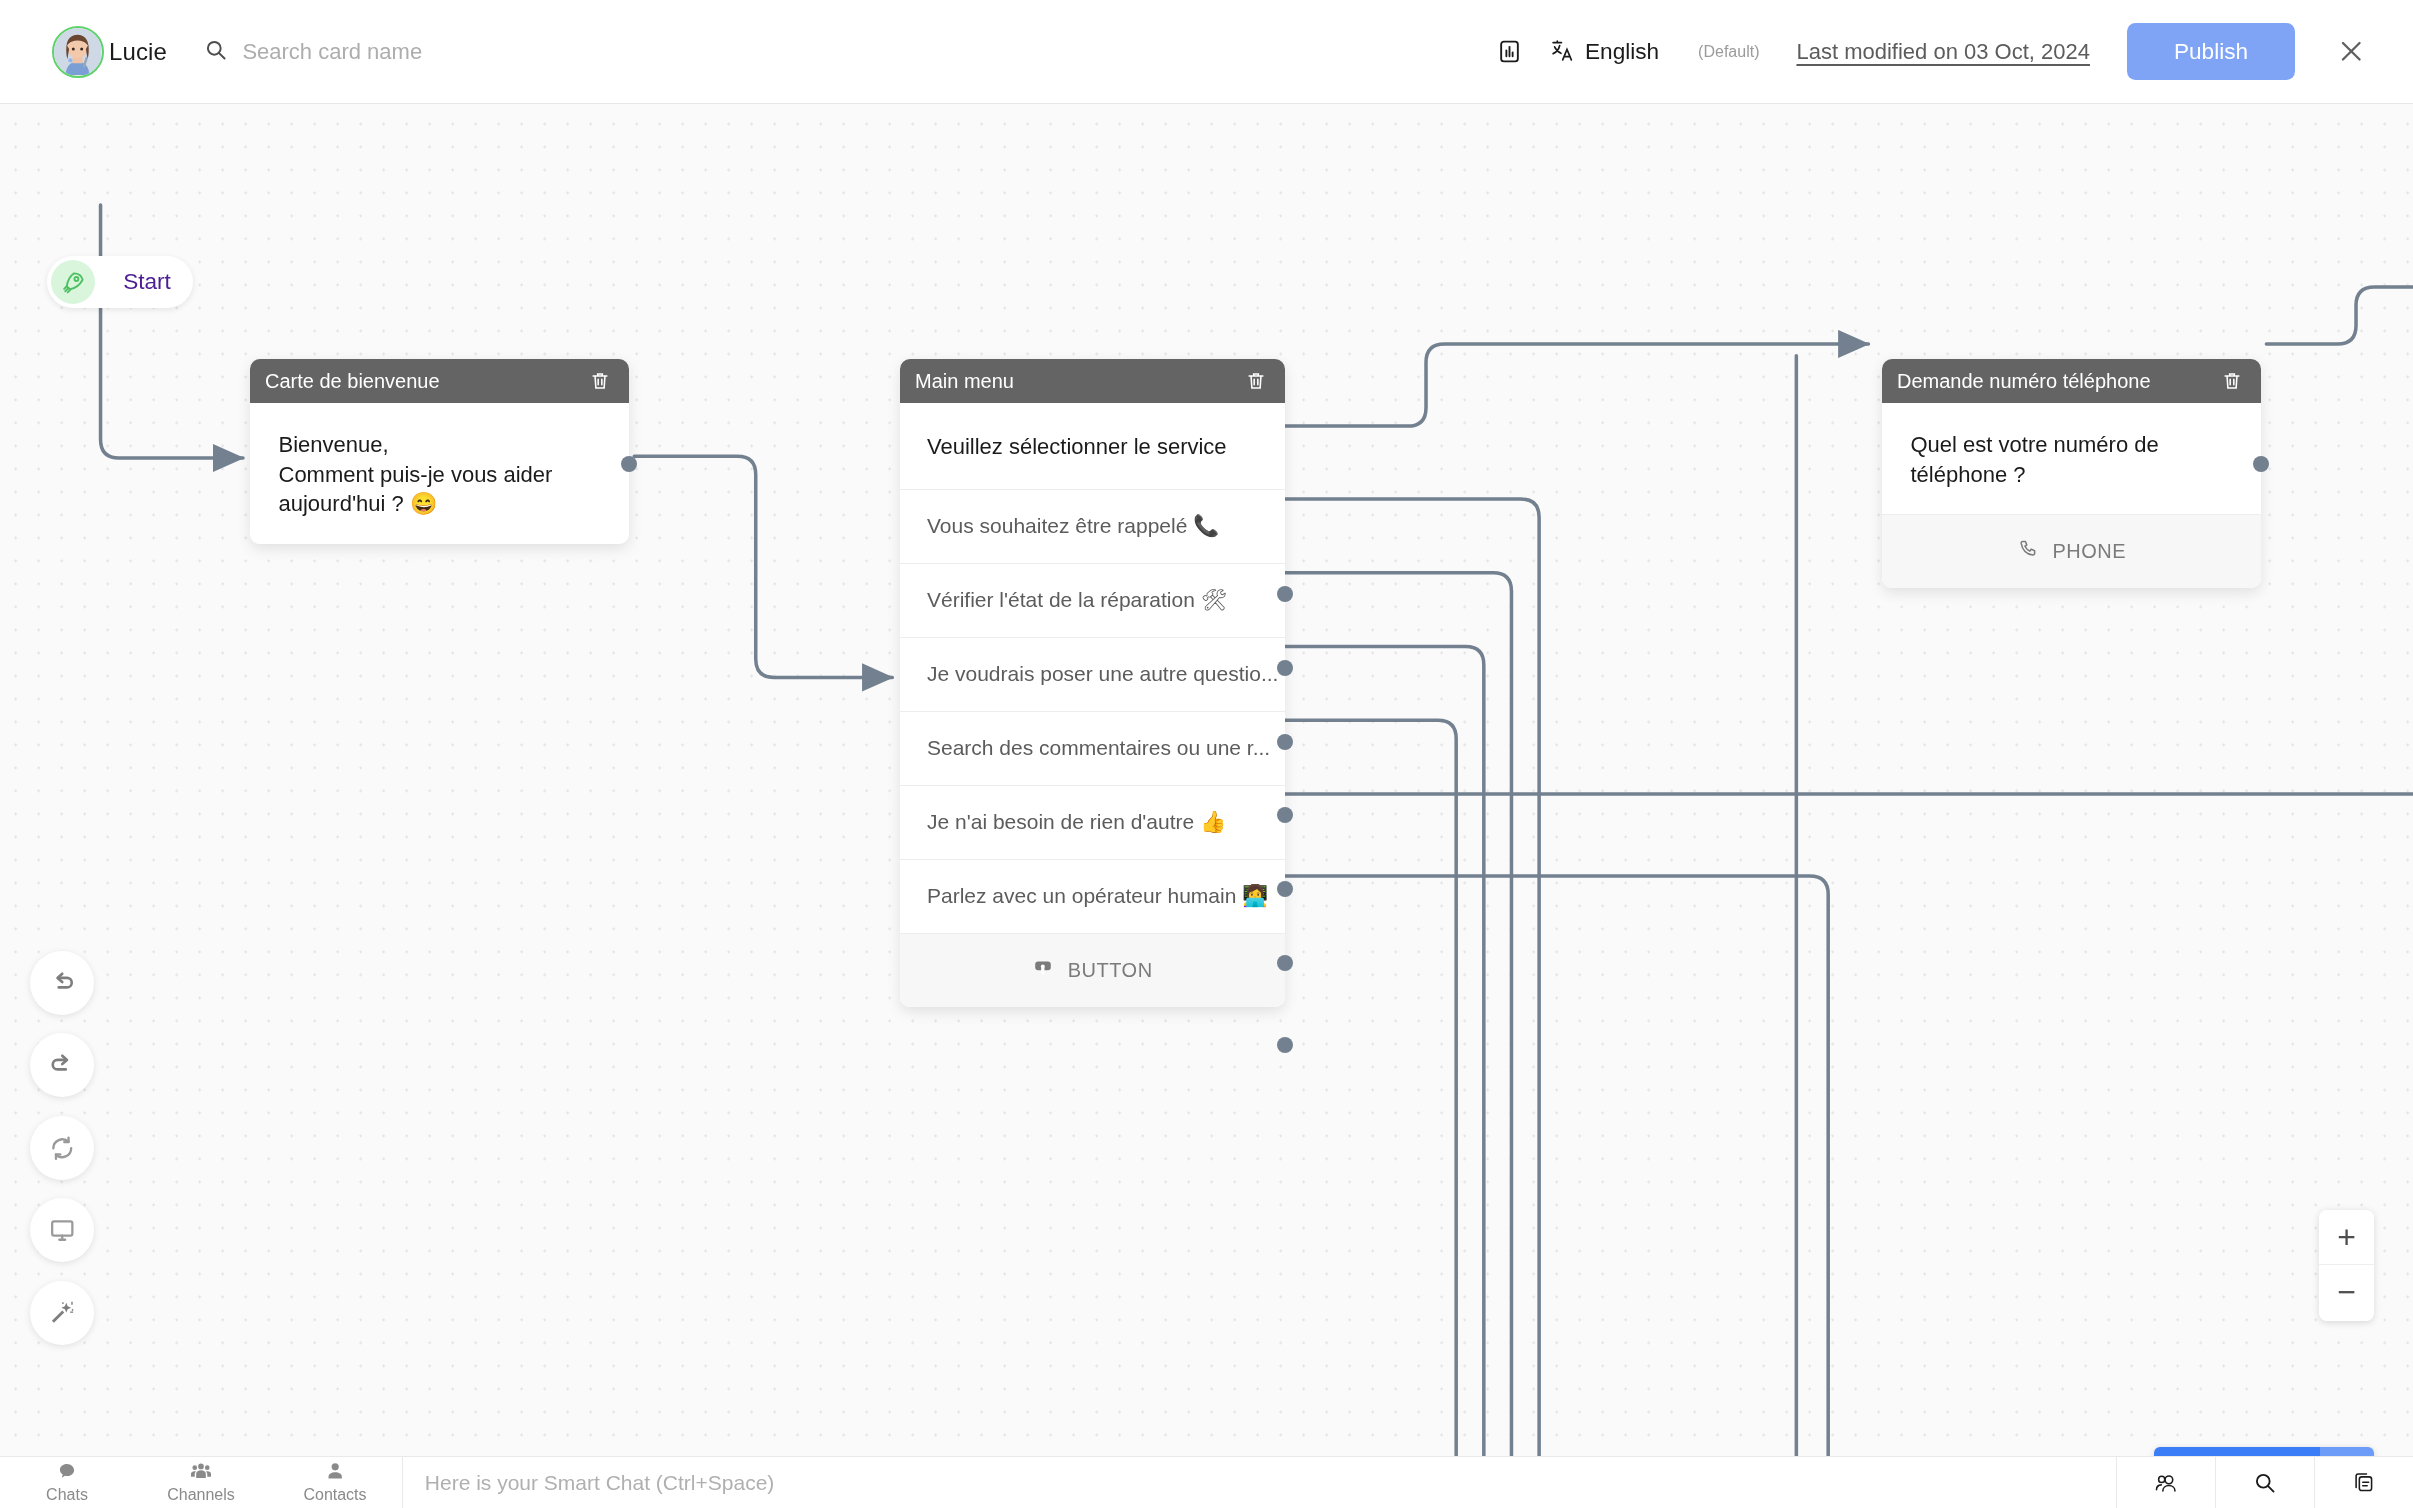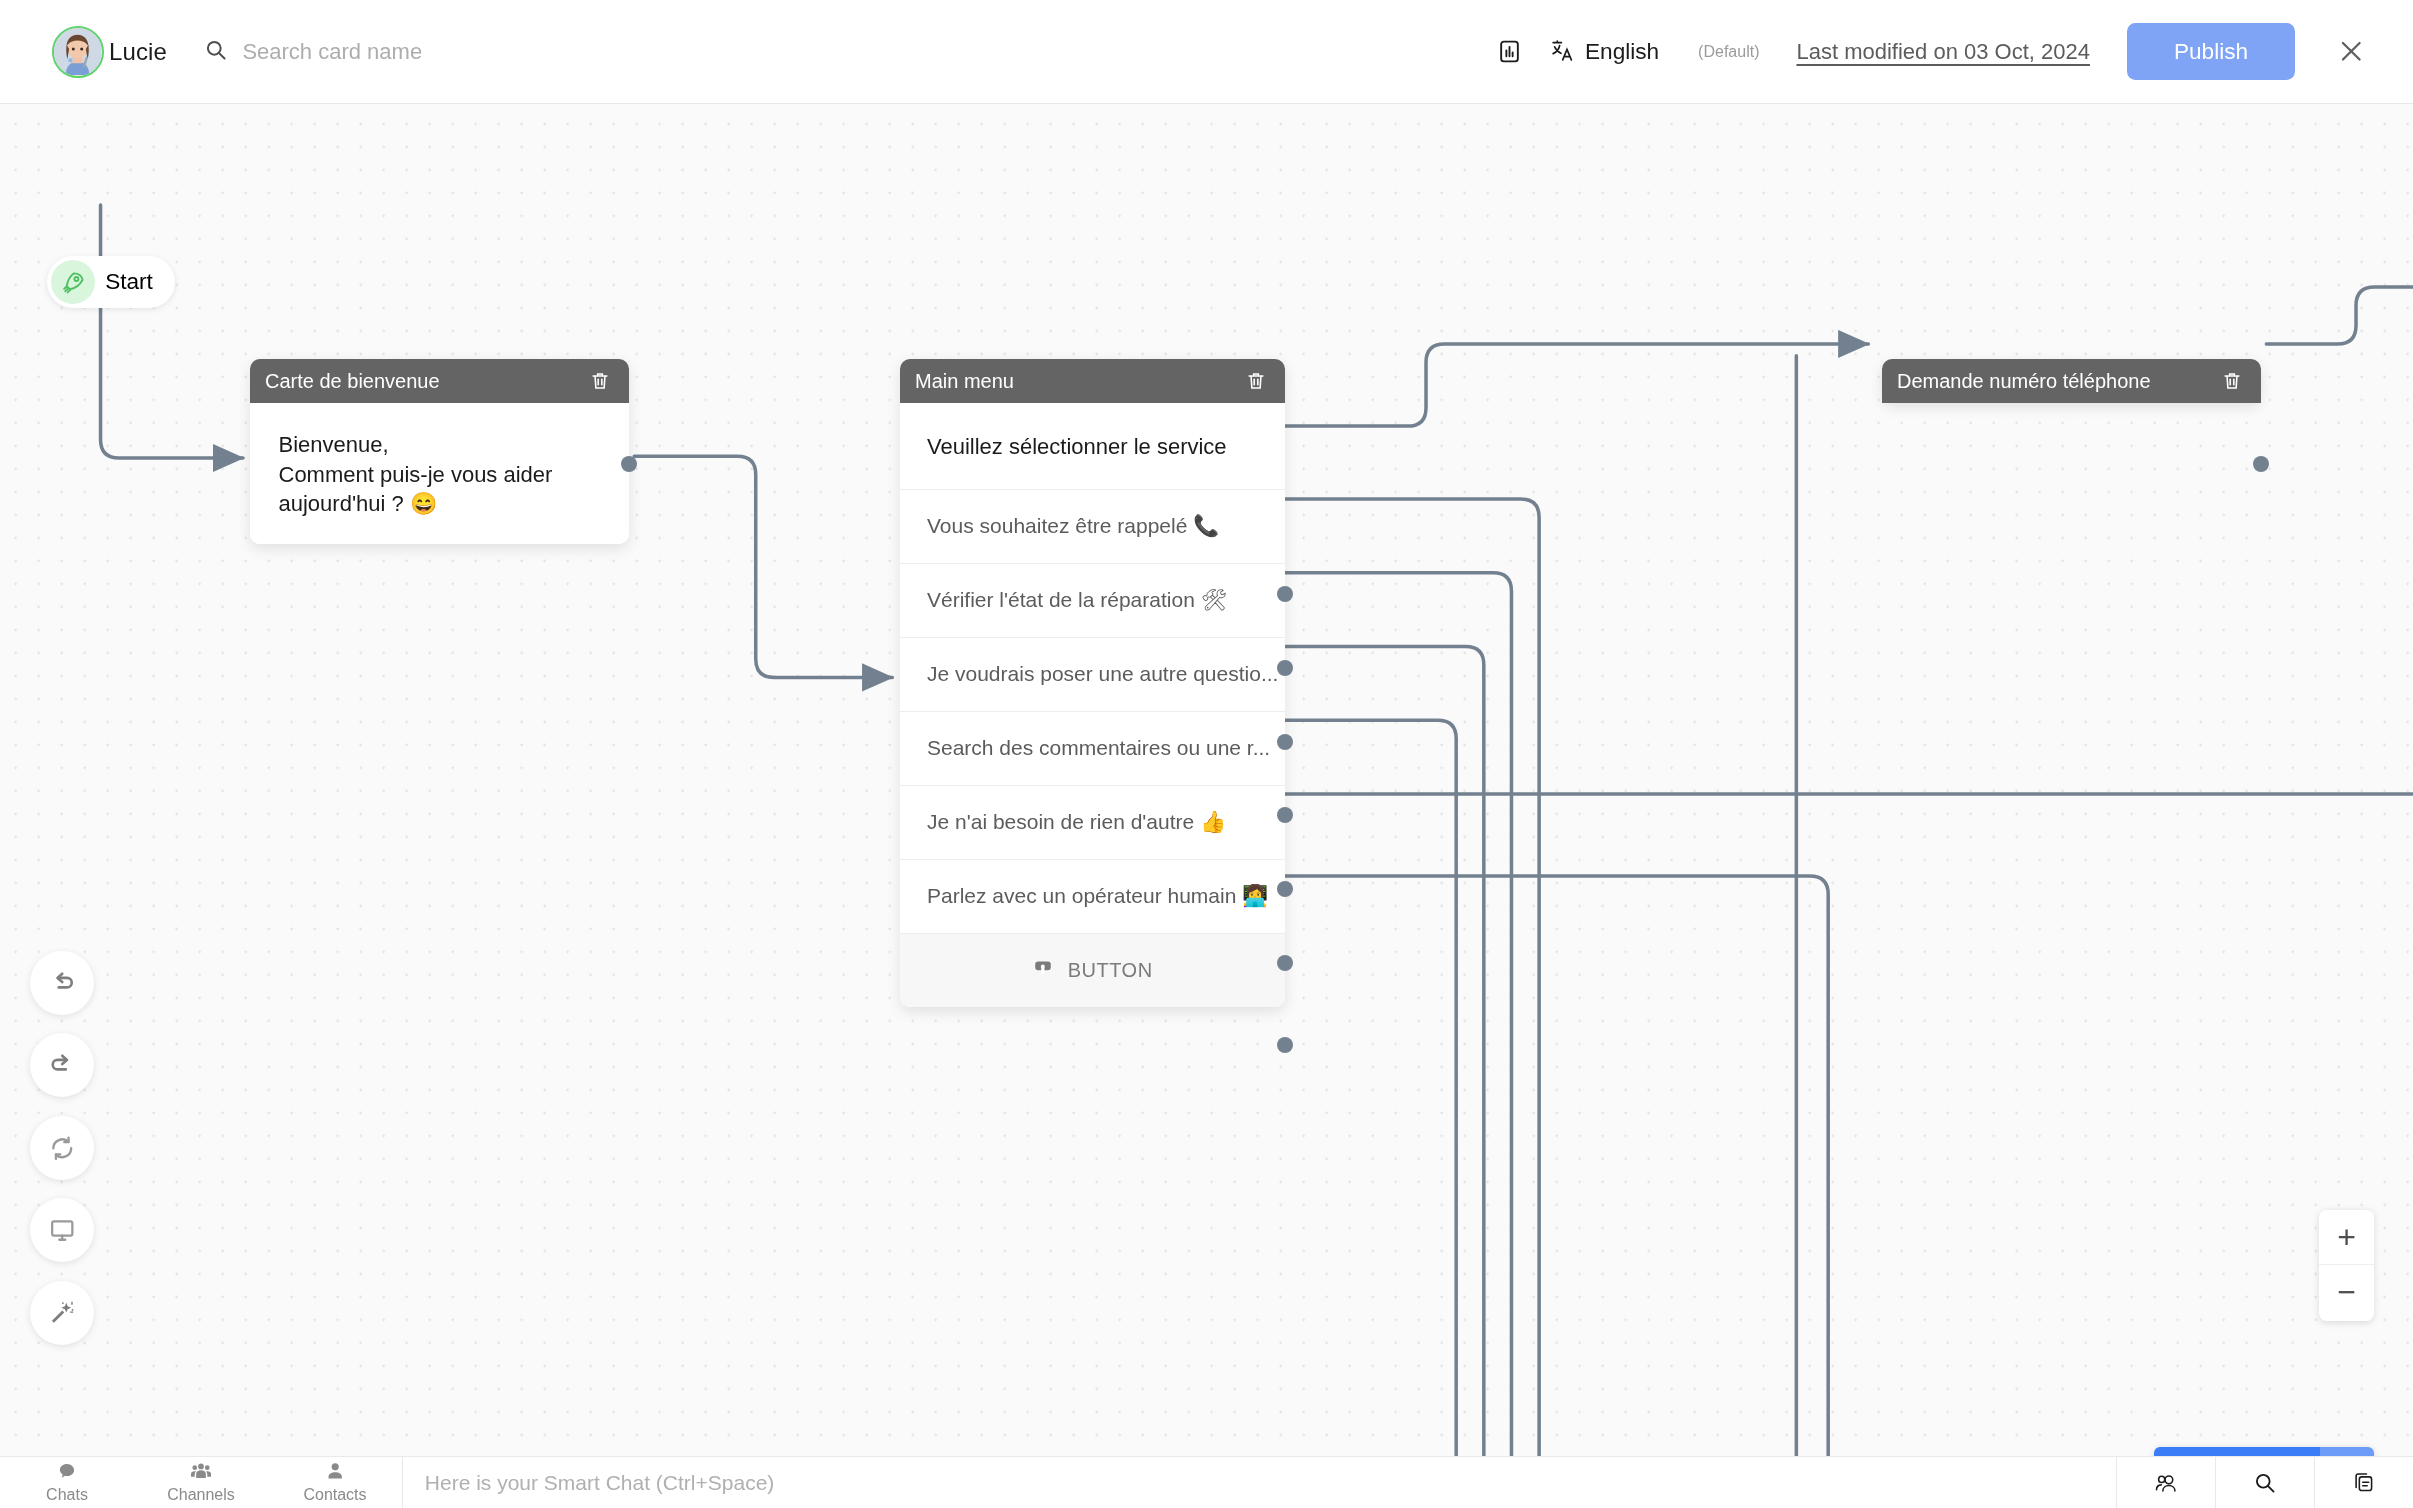--- a/index.html
+++ b/index.html
@@ -104,21 +104,21 @@
     display: flex; align-items: center;
     box-shadow: 0 1.7px 5.9px rgba(0,0,0,.09);
     z-index: 6;
   }
   .start-circle {
     width: 44px; height: 44px; margin-left: 4.2px;
     border-radius: 50%; background: #d9f5dc;
     display: flex; align-items: center; justify-content: center;
     flex: none;
   }
-  .start-label { margin-left: 10px; font-size: 22.6px; color: #000000; }
+  .start-label { margin-left: 28px; font-size: 22.6px; color: #4c1d95; }
 
   
   .card {
     position: absolute;
     border-radius: 10px;
     box-shadow: 0 4.2px 13.4px rgba(0,0,0,.10);
     z-index: 5;
   }
   .card-head {
     background: #646464;
@@ -439,20 +439,31 @@
 
   <div class="card" style="left:1882px; top:255px; width:379px;">
     <div class="card-head">
       <div class="card-title">Demande numéro téléphone</div>
       <div class="card-trash">
         <svg width="22" height="22" viewBox="0 0 24 24" fill="none" stroke="#ffffff" stroke-width="1.7" stroke-linecap="round">
           <path d="M4.5 6.5h15M9.5 6.5V4.3h5v2.2M6.6 6.5l.9 13.2h9l.9-13.2M10 10v6M14 10v6"></path>
         </svg>
       </div>
     </div>
+    <div class="card-body">
+      <div class="msg-block-c" style="min-height:106px;">Quel est votre numéro de téléphone ?</div>
+      <div class="foot-row">
+        <span>
+          <svg width="22" height="22" viewBox="0 0 24 24" fill="none" stroke="#7b7b7b" stroke-width="1.7" stroke-linecap="round" stroke-linejoin="round">
+            <path d="M6.2 3.8h3l1.5 3.8-2 1.4a11.5 11.5 0 0 0 5.3 5.3l1.4-2 3.8 1.5v3c0 1-.8 1.8-1.8 1.7C10.2 18 6 13.8 4.5 5.6c-.1-1 .7-1.8 1.7-1.8z"></path>
+          </svg>
+        </span>
+        <span>PHONE</span>
+      </div>
+    </div>
     <div class="port" style="right:-7.5px; top:97px;"></div>
   </div>
 
 
   <div class="toolcol">
     <div class="tool-btn">
       <svg width="28.5" height="28.5" viewBox="0 0 24 24" fill="none" stroke="#7e7e7e" stroke-width="2.2" stroke-linecap="round" stroke-linejoin="round">
         <path d="M9 7.5H16a4 4 0 0 1 0 8H9"></path>
           <path d="M12 4 8 7.5 12 11"></path>
       </svg>

